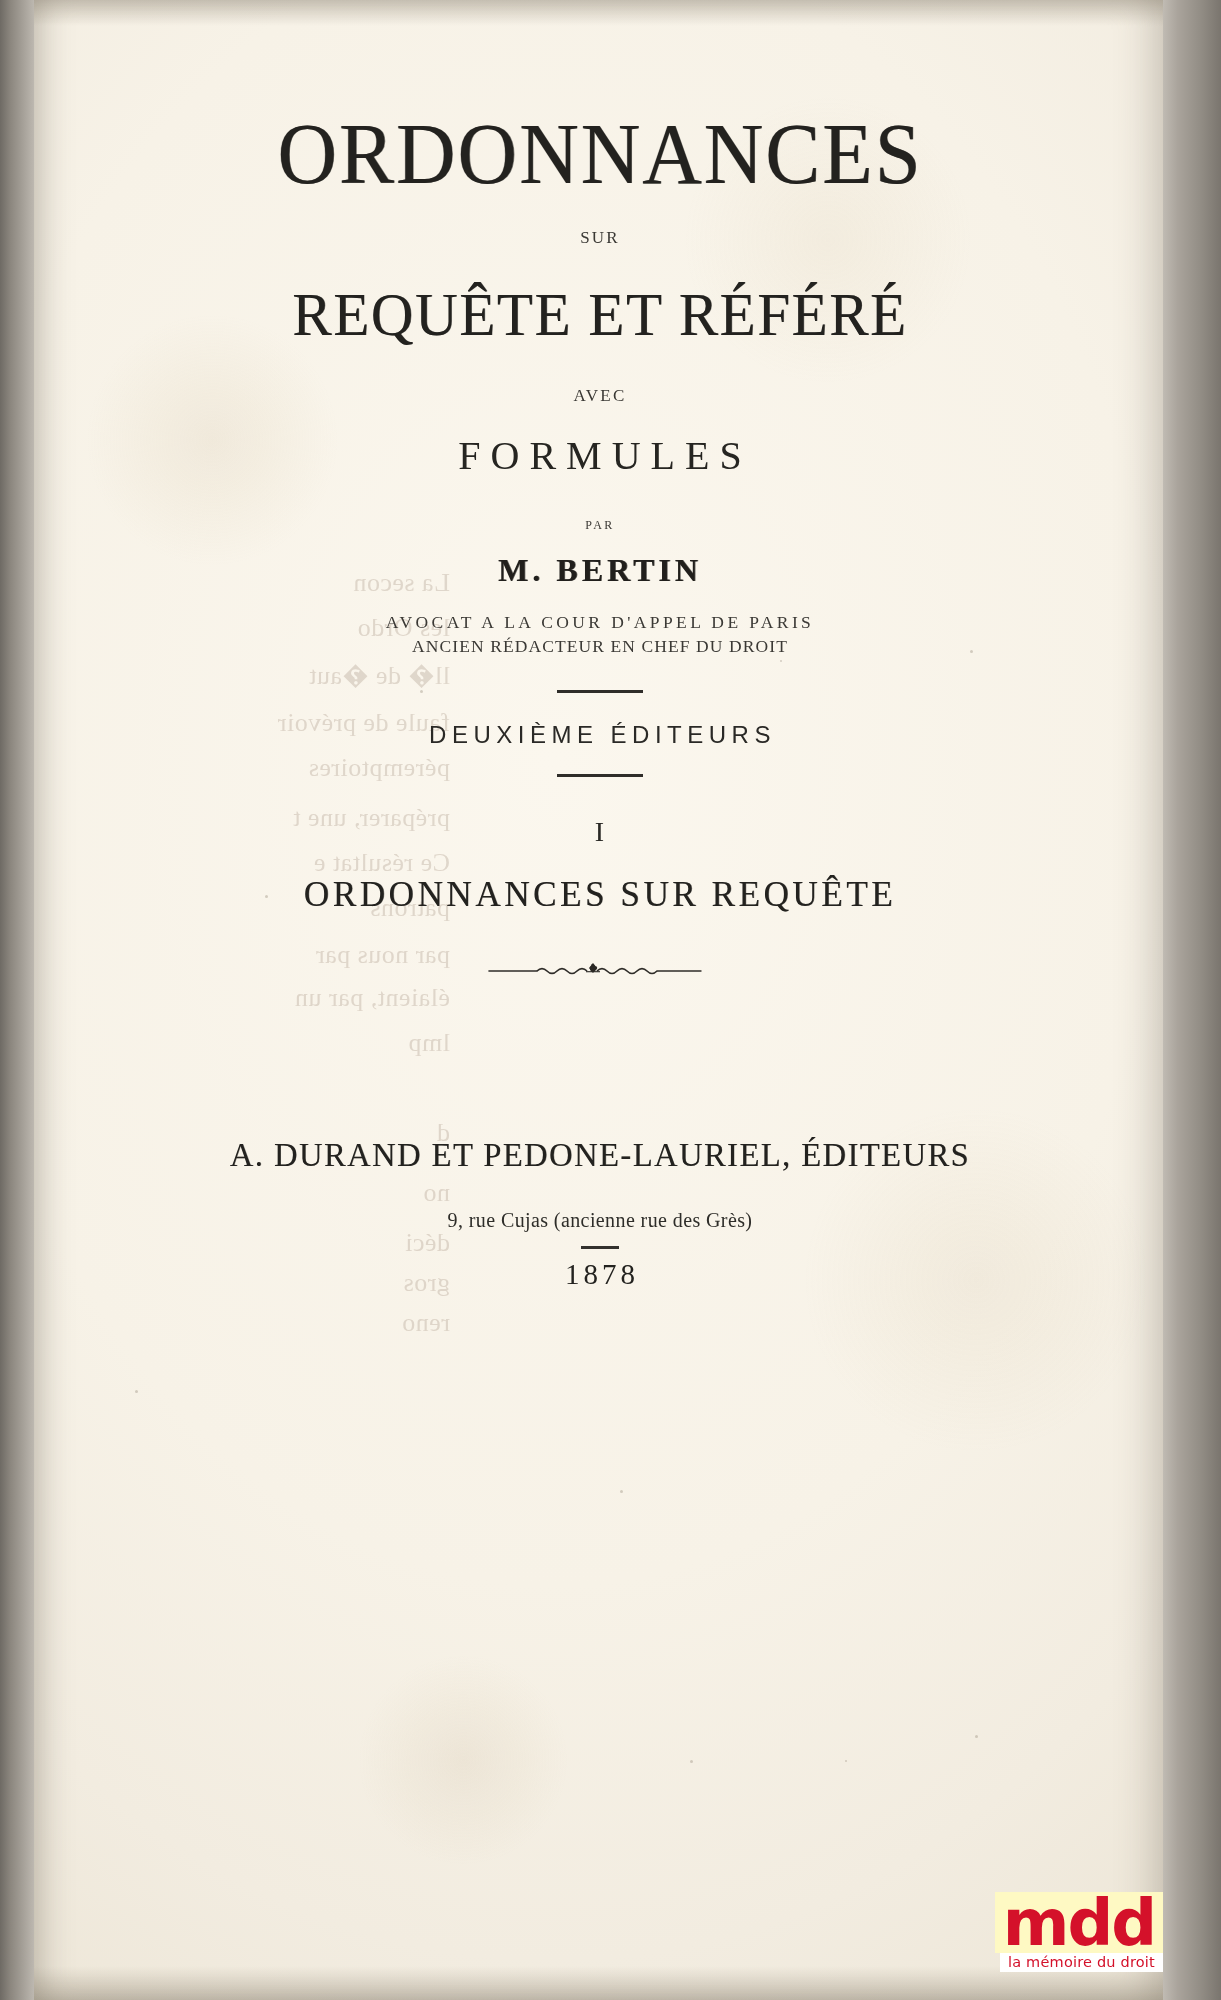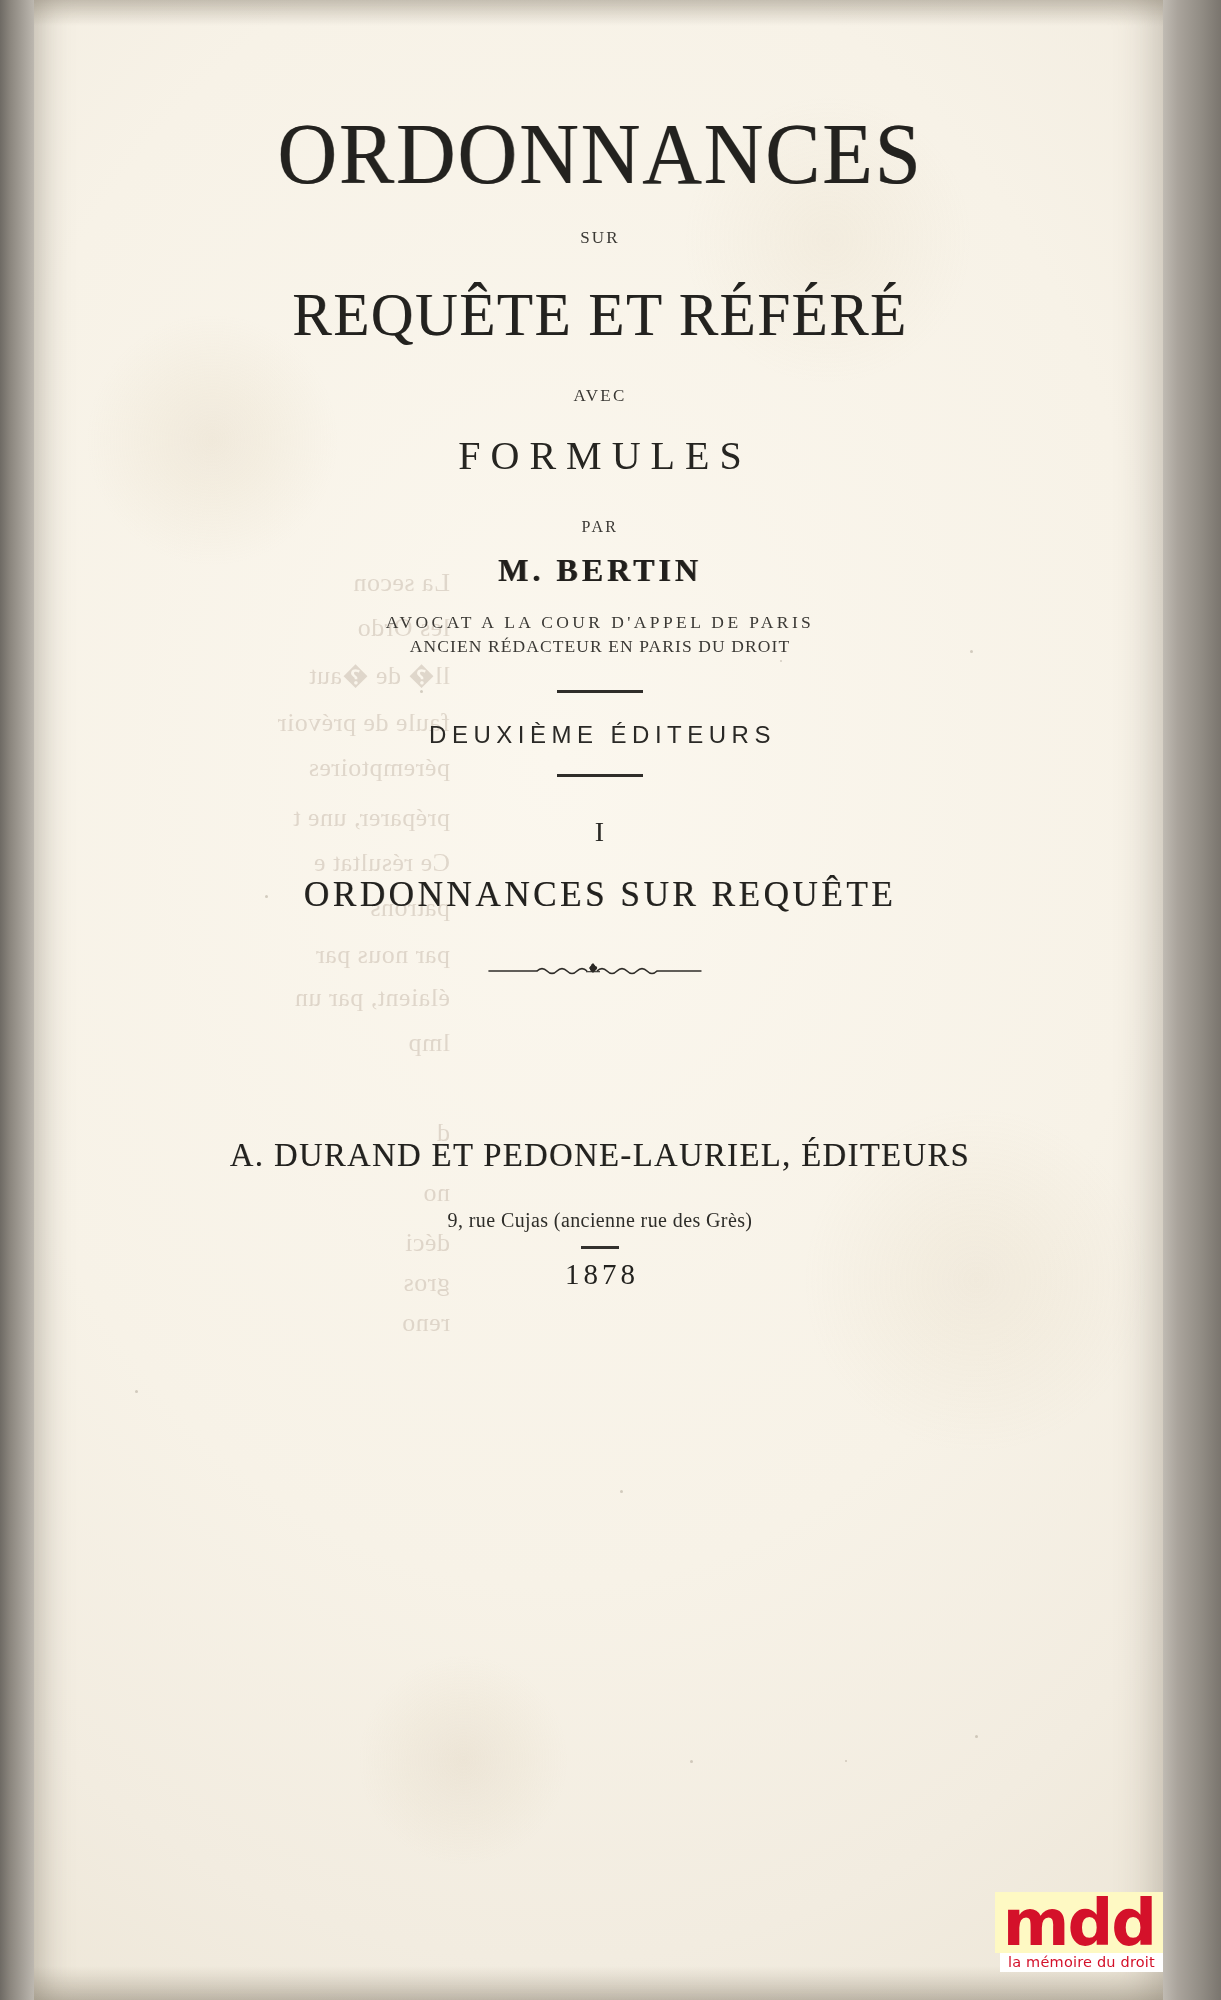--- a/index.html
+++ b/index.html
@@ -125,21 +125,21 @@
   }
   .formules {
     font-family: "Liberation Serif", serif;
     font-size: 40px;
     letter-spacing: 10px;
     color: #262521;
     text-indent: 10px;
   }
   .par-lbl {
     font-family: "Liberation Serif", serif;
-    font-size: 16px;
+    font-size: 12px;
     letter-spacing: 2.4px;
     color: #3a3834;
   }
   .author {
     font-family: "Liberation Serif", serif;
     font-weight: bold;
     font-size: 32px;
     letter-spacing: 4px;
     color: #211f1c;
     text-shadow: 0.7px 0 0 rgba(33,31,28,0.65);
@@ -323,21 +323,21 @@
     <div class="block smallcaps-lbl" style="top:386px;">AVEC</div>
 
     <div class="block formules" style="top:432px;">FORMULES</div>
 
     <div class="block par-lbl" style="top:518px;">PAR</div>
 
     <div class="block author" style="top:552px;">M. BERTIN</div>
 
     <div class="block cred1" style="top:612px;">AVOCAT A LA COUR D'APPEL DE PARIS</div>
 
-    <div class="block cred2" style="top:636px;">ANCIEN RÉDACTEUR EN PARIS DU DROIT</div>
+    <div class="block cred2" style="top:636px;">ANCIEN RÉDACTEUR EN CHEF DU DROIT</div>
 
     <div class="block" style="top:690px;">
       <div class="rule"></div>
     </div>
 
     <div class="block edition" style="top:721px;">DEUXIÈME ÉDITEURS</div>
 
     <div class="block" style="top:774px;">
       <div class="rule"></div>
     </div>

